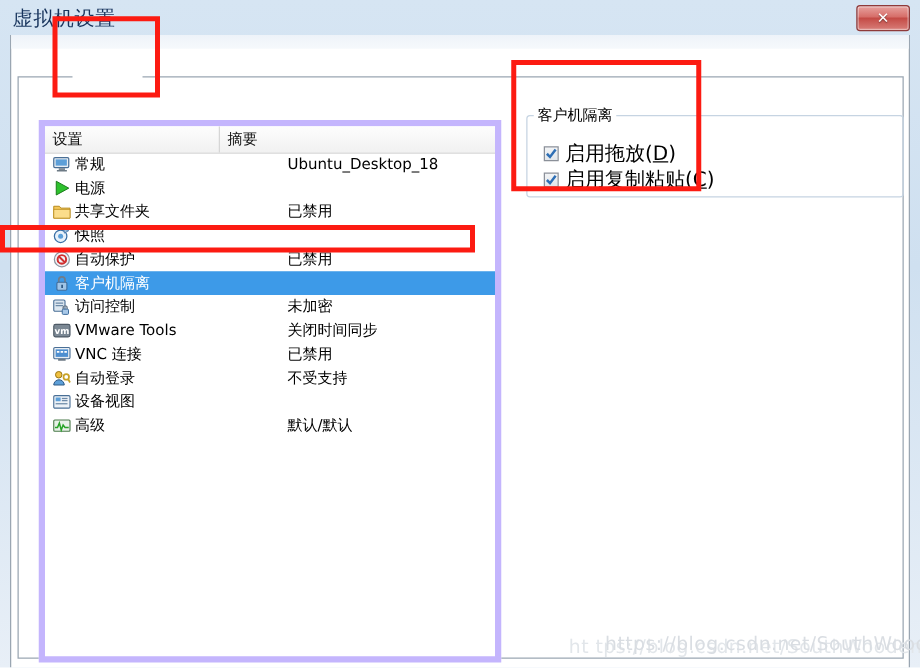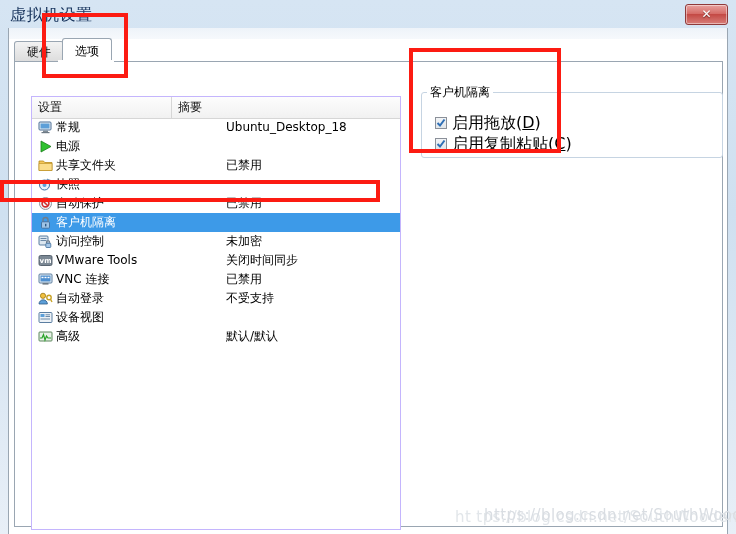--- a/index.html
+++ b/index.html
@@ -129,21 +129,21 @@
     background: #ffffff;
     z-index: 4;
   }
 
   
   #settings-list {
     position: absolute;
     left: 22px; top: 68px;
     width: 370px; height: 434px;
     background: #ffffff;
-    border: 1px solid #c4b5fd;
+    border: 5px solid #c4b5fd;
     box-sizing: border-box;
     overflow: hidden;
   }
   #list-header {
     position: absolute;
     left: 0; top: 0;
     width: 368px; height: 21px;
     background: linear-gradient(to bottom, #fdfdfd, #f1f1f1);
     border-bottom: 1px solid #d6d6d6;
   }
@@ -280,24 +280,20 @@
   <div id="titlebar">
     <div id="title-text">虚拟机设置</div>
     <div id="close-button">
       <div id="close-icon">✕</div>
     </div>
   </div>
 
   <div id="client">
     <div id="client-top-strip"></div>
 
-    <div id="tabstrip">
-      <div id="tab-hardware" class="tab inactive">硬件</div>
-      <div id="tab-options" class="tab active">选项</div>
-    </div>
 
     <div id="tabpage"></div>
     <div id="tabpage-topcover"></div>
 
     <div id="settings-list">
       <div id="list-header">
         <div id="col-head-name" class="col-head">设置</div>
         <div id="col-head-summary" class="col-head">摘要</div>
       </div>
       <div id="list-body">

